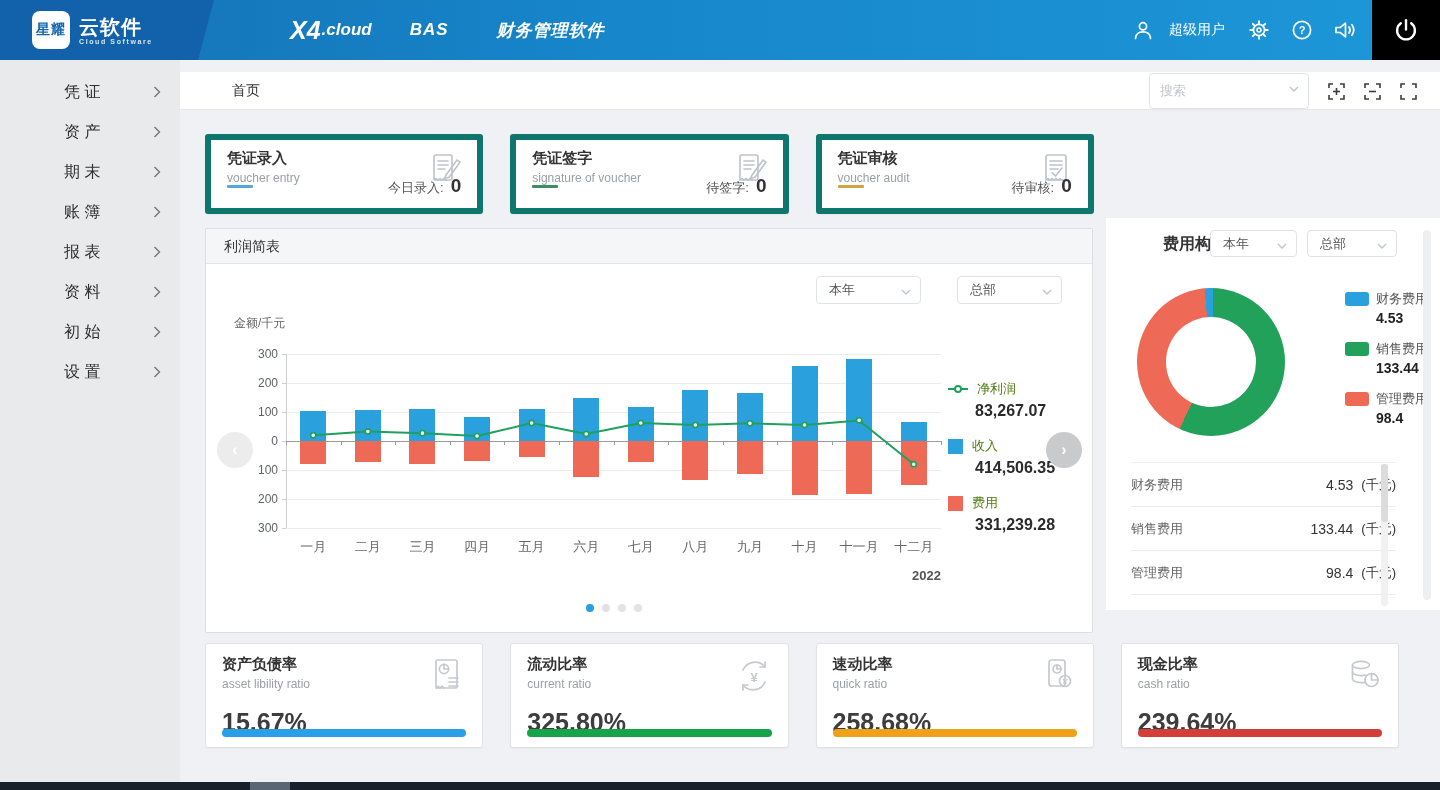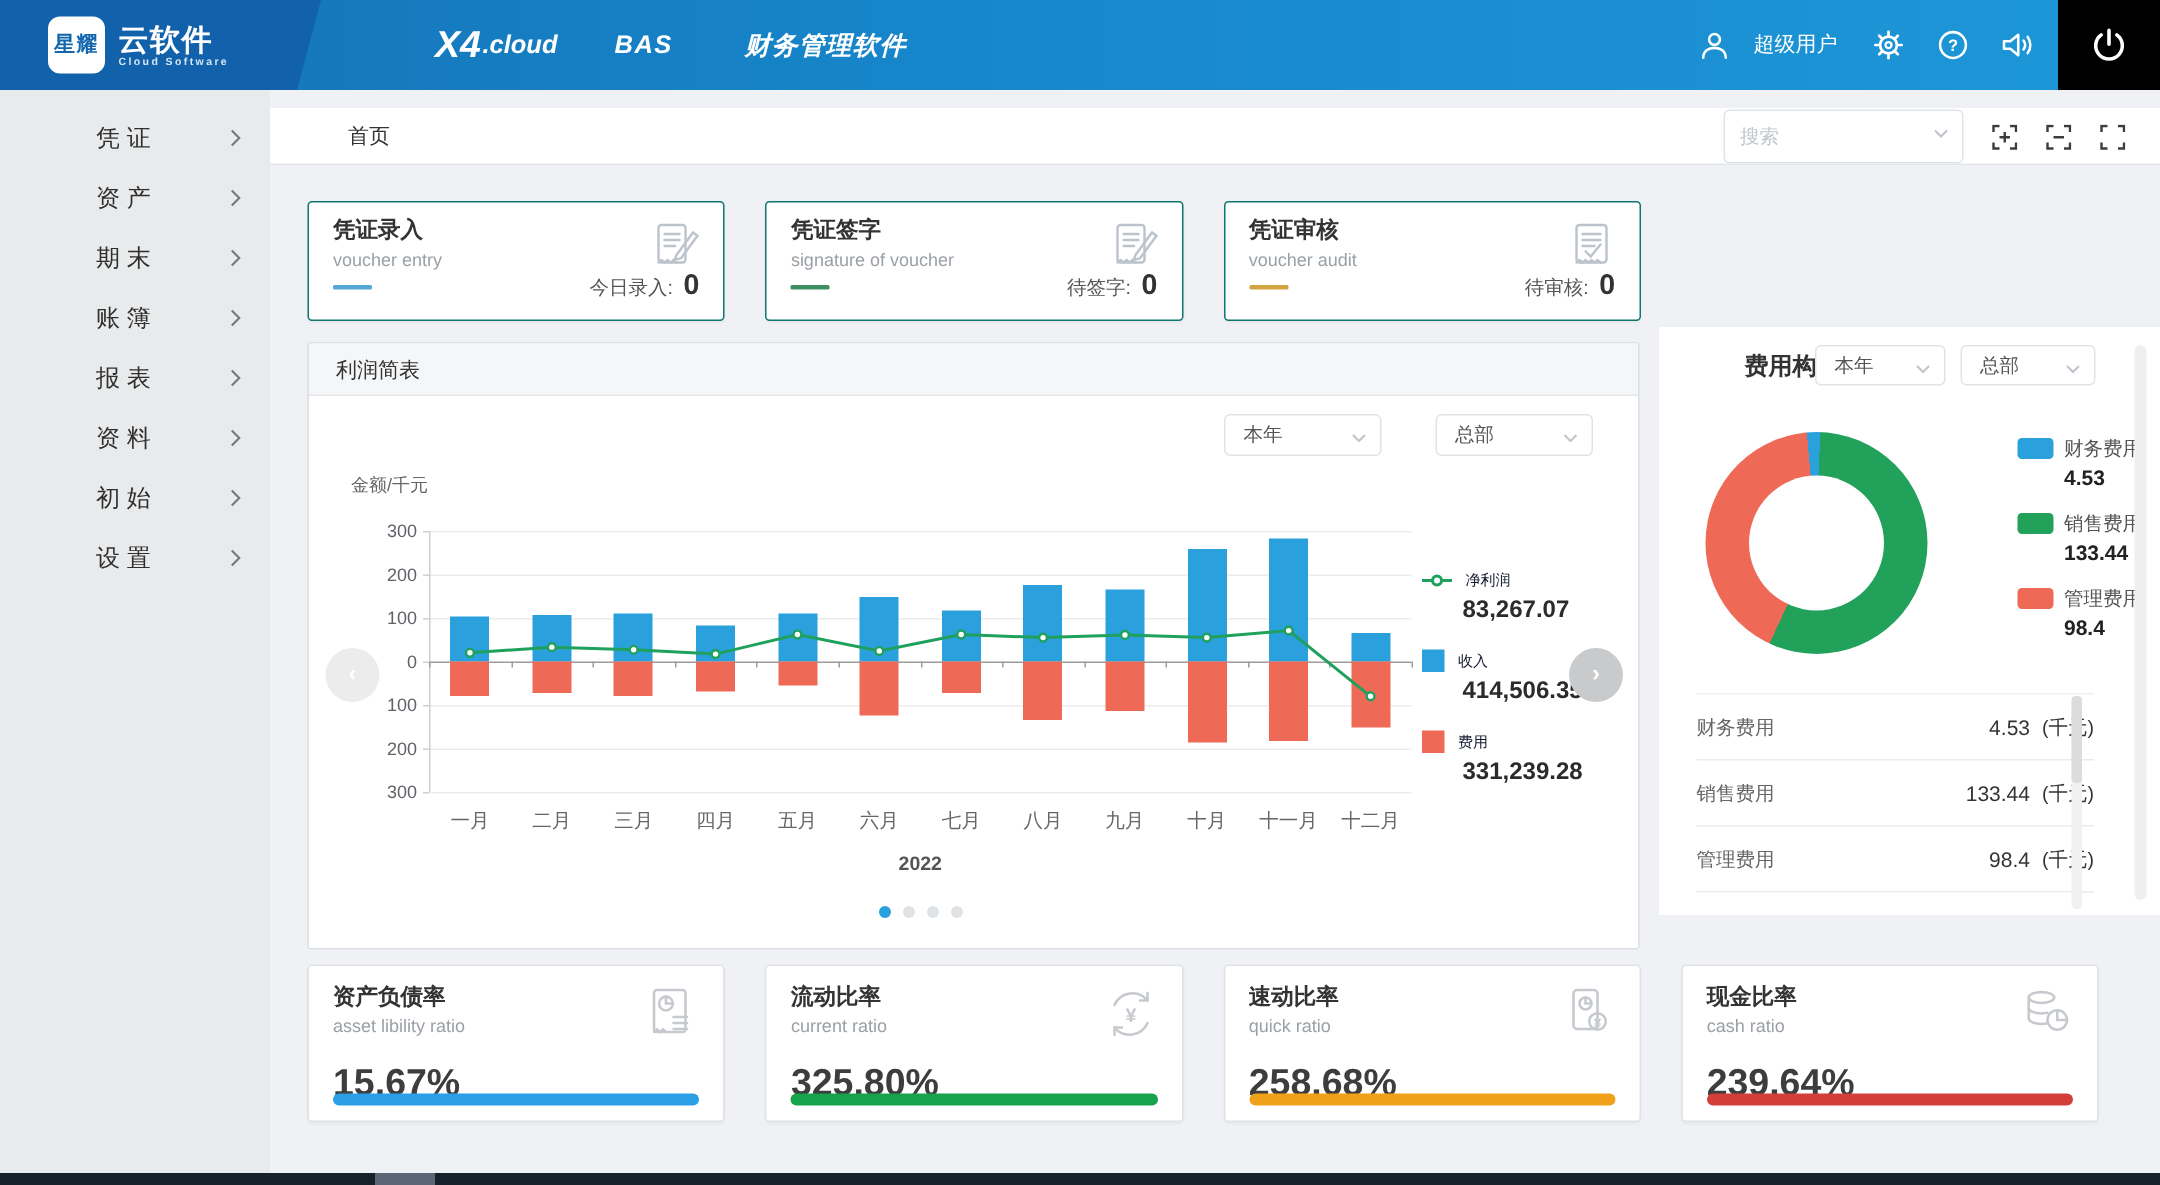--- a/index.html
+++ b/index.html
@@ -40,21 +40,21 @@
   .topbar-right { position:absolute; right:23px; top:0; height:38px; display:flex; align-items:center; gap:19px; }
   .search-select { position:relative; width:160px; height:36px; border:1px solid #e0e4e9; border-radius:4px;
                    background:#fff; display:flex; align-items:center; padding-left:10px; cursor:pointer; }
   .search-select .ph { font-size:13px; color:#c0c4cc; }
   .sel-caret { position:absolute; right:9px; top:12px; }
   .bracket-icon { width:17px; height:17px; cursor:pointer; }
 
   
   .stat-cards { position:absolute; left:205px; top:134px; width:1194px; height:80px;
                 display:grid; grid-template-columns:repeat(4,1fr); gap:27px; }
-  .stat-card { position:relative; background:#fff; border:1px solid #0f766e; border-radius:3px;
+  .stat-card { position:relative; background:#fff; border:6px solid #0f766e; border-radius:3px;
                box-shadow:0 1px 2px rgba(0,0,0,.04); cursor:pointer; }
   .sc-title { position:absolute; left:16px; top:9px; font-size:15px; color:#333; font-weight:600; }
   .sc-sub   { position:absolute; left:16px; top:31px; font-size:12px; color:#9aa0a6; }
   .sc-icon  { position:absolute; right:13px; top:11px; }
   .sc-dash  { position:absolute; left:16px; bottom:20px; width:26px; height:3px; border-radius:1px; }
   .sc-stat  { position:absolute; right:16px; bottom:11px; display:flex; align-items:baseline; gap:7px; }
   .sc-label { font-size:13px; color:#555; }
   .sc-value { font-size:19px; font-weight:bold; color:#333; }
 
   
@@ -70,29 +70,29 @@
   .gridline { position:absolute; left:0; width:655px; height:1px; background:#ececec; }
   .gridline.zero { background:#9c9c9c; }
   .y-axis-line { position:absolute; left:0; top:0; height:174px; width:1px; background:#cfcfcf; }
   .ytick { position:absolute; left:-42px; width:34px; text-align:right; font-size:12px; color:#5f6368; }
   .ymark { position:absolute; left:-4px; width:4px; height:1px; background:#cfcfcf; }
   .xmark { position:absolute; width:1px; height:4px; background:#9c9c9c; }
   .bar { position:absolute; width:26px; }
   .line-svg { position:absolute; left:0; top:0; overflow:visible; }
   .x-labels { position:absolute; left:80px; top:309px; width:655px; display:flex; }
   .x-labels span { flex:1; text-align:center; font-size:13px; color:#666; }
-  .year-label { position:absolute; left:80px; top:339px; width:655px; text-align:center;
+  .year-label { position:absolute; left:80px; top:339px; width:655px; text-align:right;
                 font-size:13px; font-weight:bold; color:#555; }
   .dots { position:absolute; left:80px; top:375px; width:655px; display:flex; justify-content:center; gap:8px; }
   .dot { width:8px; height:8px; border-radius:50%; background:#e0e3e6; cursor:pointer; }
   .dot.active { background:#2aa0dc; }
   .chart-legend { position:absolute; left:742px; top:151px; }
   .cl-entry { margin-bottom:17px; }
   .cl-head { display:flex; align-items:center; gap:9px; }
-  .cl-name { font-size:10px; color:#0f172a; }
+  .cl-name { font-size:13px; color:#4d7c0f; }
   .cl-value { font-size:16px; font-weight:bold; color:#2b2b2b; margin:4px 0 0 27px; }
   .marker-square { width:15px; height:15px; background:currentColor; }
   .marker-line { position:relative; width:20px; height:2px; background:currentColor; }
   .marker-line::after { content:""; position:absolute; left:6px; top:-3px; width:4px; height:4px;
                         border:2px solid currentColor; border-radius:50%; background:#fff; }
   .nav-circle { position:absolute; width:36px; height:36px; border-radius:50%;
                 display:flex; align-items:center; justify-content:center; cursor:pointer;
                 color:#fff; font-size:16px; font-weight:bold; }
   .nav-left  { left:11px;  top:203px; background:#ececec; }
   .nav-right { left:840px; top:203px; background:#c9cacb; }

